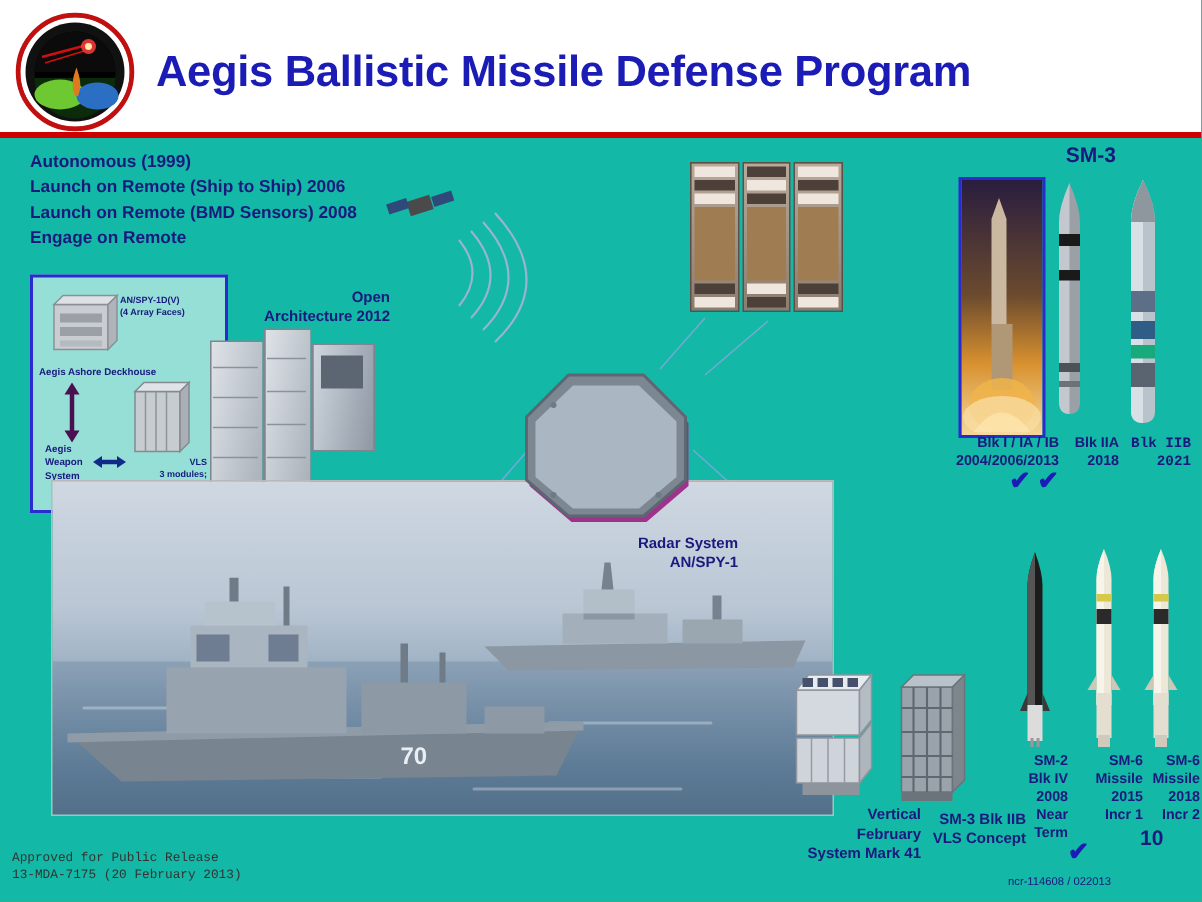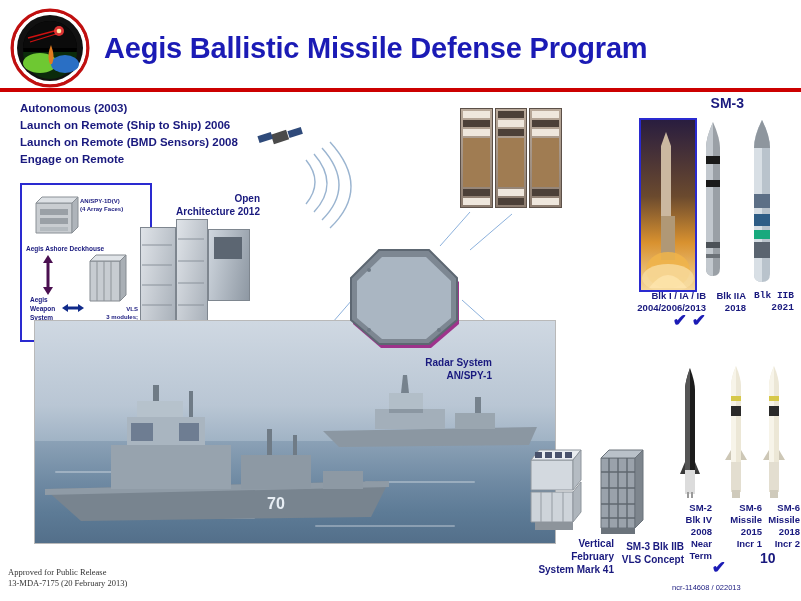--- a/index.html
+++ b/index.html
@@ -1,18 +1,18 @@
 <!DOCTYPE html>
 <html><head>
 <meta charset="utf-8">
 <style>
   html,body{margin:0;padding:0;background:#888;}
   #slide{
     position:relative;width:801px;height:601px;overflow:hidden;
-    background:#ffffff;font-family:"Liberation Sans",sans-serif;
+    background:#14b8a6;font-family:"Liberation Sans",sans-serif;
   }
   
   #header{position:absolute;left:0;top:0;width:801px;height:88px;background:#ffffff;}
   #rule{position:absolute;left:0;top:88px;width:801px;height:4px;background:#cc0000;}
   #title{
     position:absolute;left:104px;top:22px;width:660px;height:52px;
     font-size:29px;font-weight:bold;color:#1b1bb5;letter-spacing:-0.2px;
     line-height:52px;white-space:nowrap;
   }
   
@@ -55,21 +55,21 @@
   #vls2{position:absolute;left:595px;top:448px;width:55px;height:88px;}
   
   #sm3box{position:absolute;left:639px;top:118px;width:54px;height:170px;
     border:2px solid #2a2ad0;background:linear-gradient(#291d3f,#6b4a2e 45%,#d8912f 72%,#f5d79a 100%);}
   .mis{position:absolute;}
   .check{color:#1b1bb5;font-size:17px;font-weight:bold;line-height:12px;}
   
   svg.lines{position:absolute;left:0;top:0;width:801px;height:601px;pointer-events:none;}
   
   #approve{position:absolute;left:8px;top:567px;font-size:8.5px;color:#333;
-    font-family:Liberation Serif, serif;font-weight:normal;line-height:11px;}
+    font-family:Liberation Mono, monospace;font-weight:normal;line-height:11px;}
   #ncr{position:absolute;left:672px;top:583px;font-size:7.5px;color:#19197e;font-weight:normal;}
   #pageno{position:absolute;left:760px;top:550px;font-size:14px;color:#19197e;font-weight:bold;}
 </style>
 </head>
 <body>
 
 <div id="slide">
 
   <div id="header"></div>
 
@@ -121,21 +121,21 @@
     </g>
 
     <g>
       <rect x="272" y="132" width="16" height="10" fill="#4a4a4a" transform="rotate(-18 280 137)"></rect>
       <rect x="258" y="134" width="14" height="7" fill="#2f4a7a" transform="rotate(-18 265 137)"></rect>
       <rect x="288" y="129" width="14" height="7" fill="#2f4a7a" transform="rotate(-18 295 132)"></rect>
     </g>
   </svg>
 
   <div id="bullets">
-    <div>Autonomous (2003)</div>
+    <div>Autonomous (1999)</div>
     <div>Launch on Remote (Ship to Ship) 2006</div>
     <div>Launch on Remote (BMD Sensors)  2008</div>
     <div>Engage on Remote</div>
   </div>
 
   <div id="ashorebox">
 
     <svg style="position:absolute;left:6px;top:6px;width:52px;height:52px;" viewBox="0 0 52 52">
       <path d="M8 12 h36 v30 h-36 z" fill="#c9cdd1" stroke="#8a9096"></path>
       <path d="M8 12 l6 -6 h36 l-6 6 z" fill="#dde1e5" stroke="#8a9096"></path>

